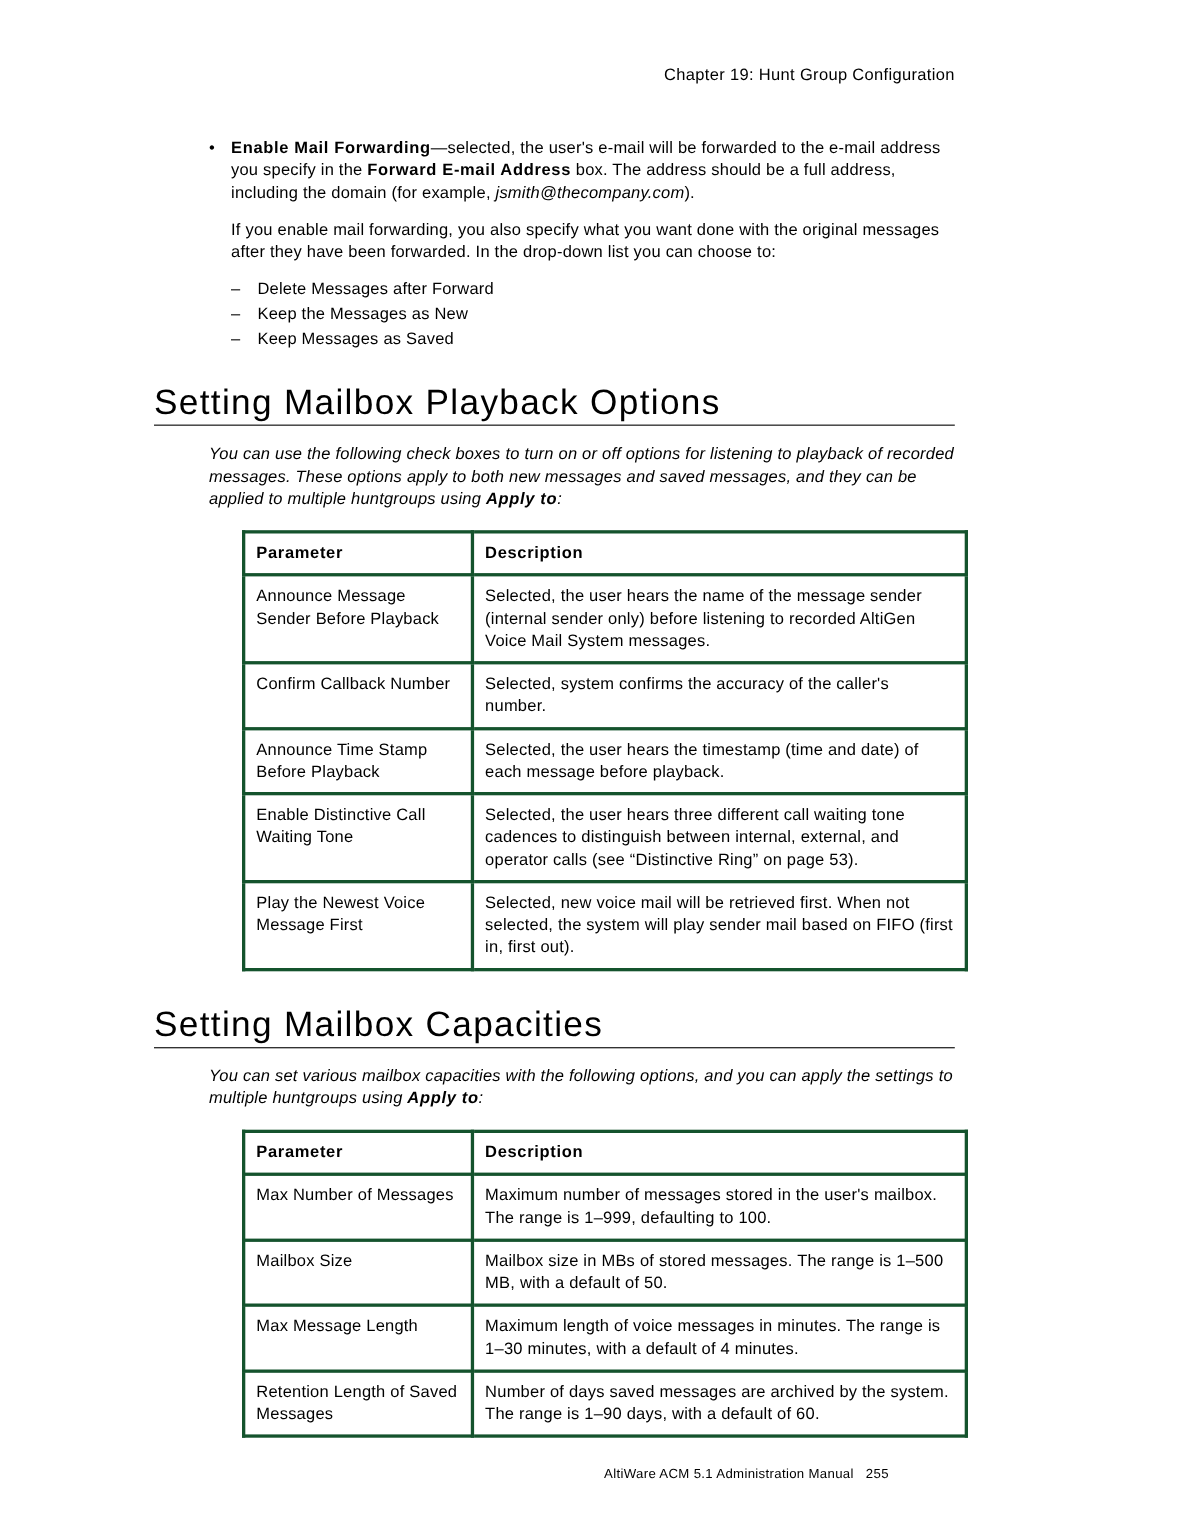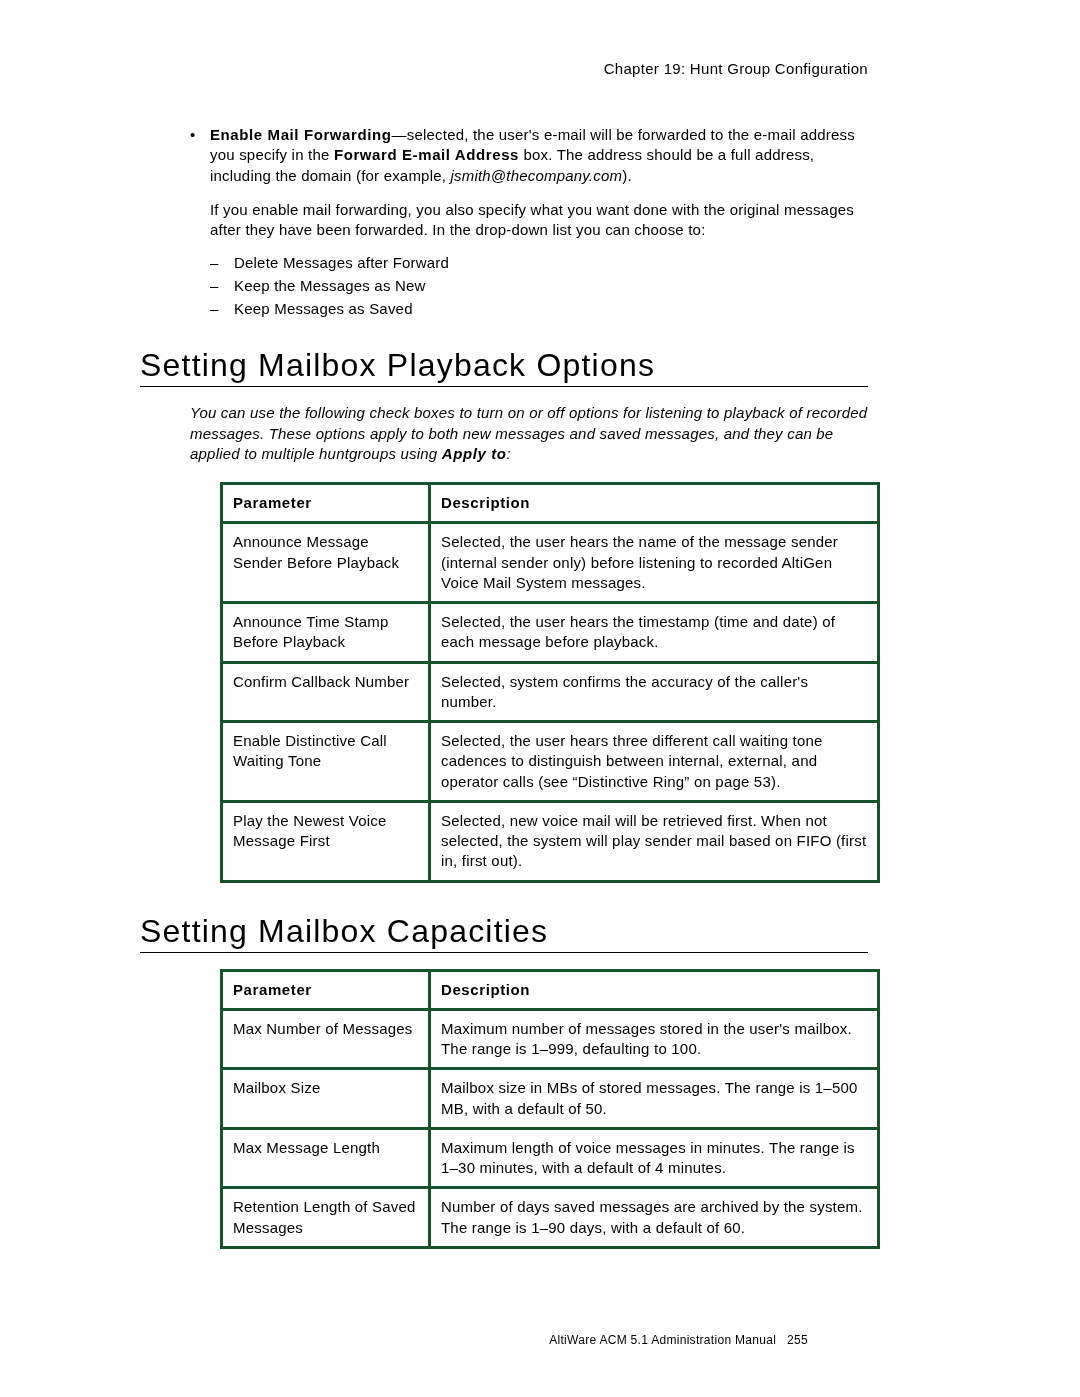--- a/index.html
+++ b/index.html
@@ -139,41 +139,44 @@
     <tbody>
         <tr>
       <th class="col-param">Parameter</th>
       <th>Description</th>
     </tr>
     <tr>
       <td>Announce Message Sender Before Playback</td>
       <td>Selected, the user hears the name of the message sender (internal sender only) before listening to recorded AltiGen Voice Mail System messages.</td>
     </tr>
     <tr>
+      <td>Confirm Callback Number</td>
+      <td>Selected, system confirms the accuracy of the caller's number.</td>
+    </tr>
+    <tr>
       <td>Announce Time Stamp Before Playback</td>
       <td>Selected, the user hears the timestamp (time and date) of each message before playback.</td>
     </tr>
     <tr>
-      <td>Confirm Callback Number</td>
-      <td>Selected, system confirms the accuracy of the caller's number.</td>
-    </tr>
-    <tr>
       <td>Enable Distinctive Call Waiting Tone</td>
       <td>Selected, the user hears three different call waiting tone cadences to distinguish between internal, external, and operator calls (see “Distinctive Ring” on page 53).</td>
     </tr>
     <tr>
       <td>Play the Newest Voice Message First</td>
       <td>Selected, new voice mail will be retrieved first. When not selected, the system will play sender mail based on FIFO (first in, first out).</td>
     </tr>
   </tbody>
     </table>
 
   <div class="h2">Setting Mailbox Capacities</div>
   <div class="underline"></div>
 
+  <div class="body-para">
+    <span>You can set various mailbox capacities with the following options, and you can apply the settings to multiple huntgroups using </span><span class="bold">Apply to</span><span>:</span>
+  </div>
 
   <table class="param">
     <tbody>
         <tr>
       <th class="col-param">Parameter</th>
       <th>Description</th>
     </tr>
     <tr>
       <td>Max Number of Messages</td>
       <td>Maximum number of messages stored in the user's mailbox. The range is 1–999, defaulting to 100.</td>

